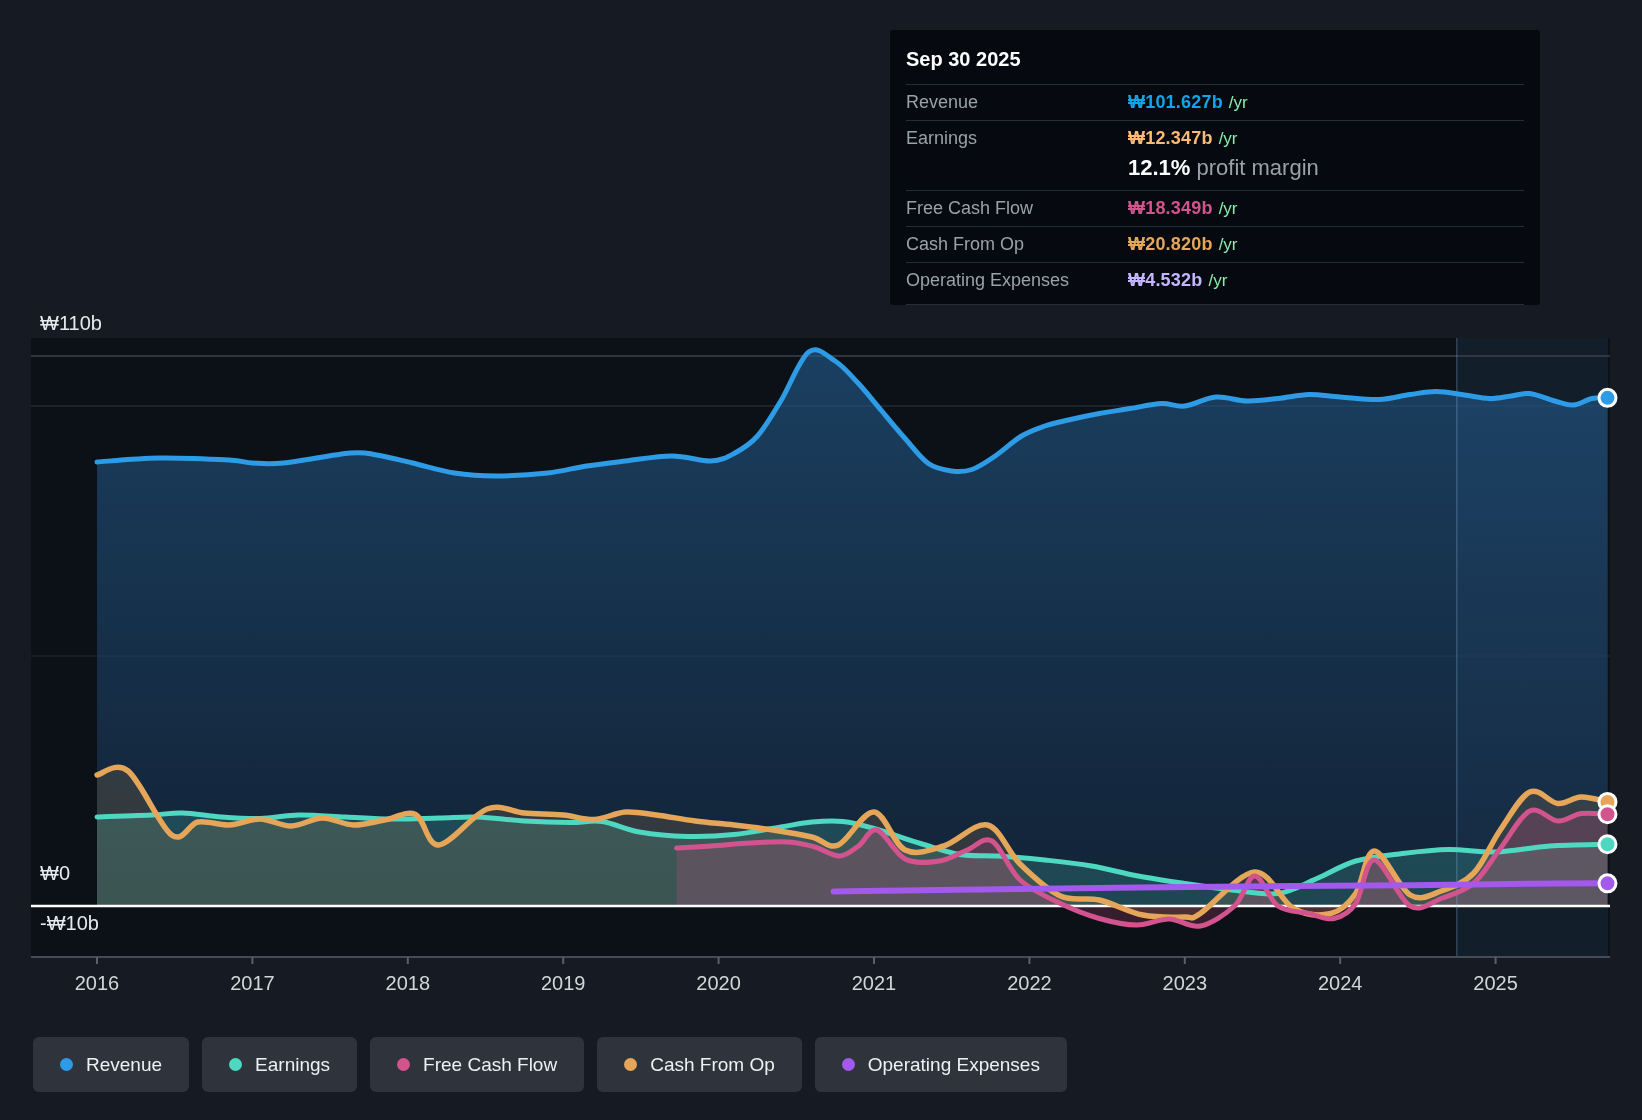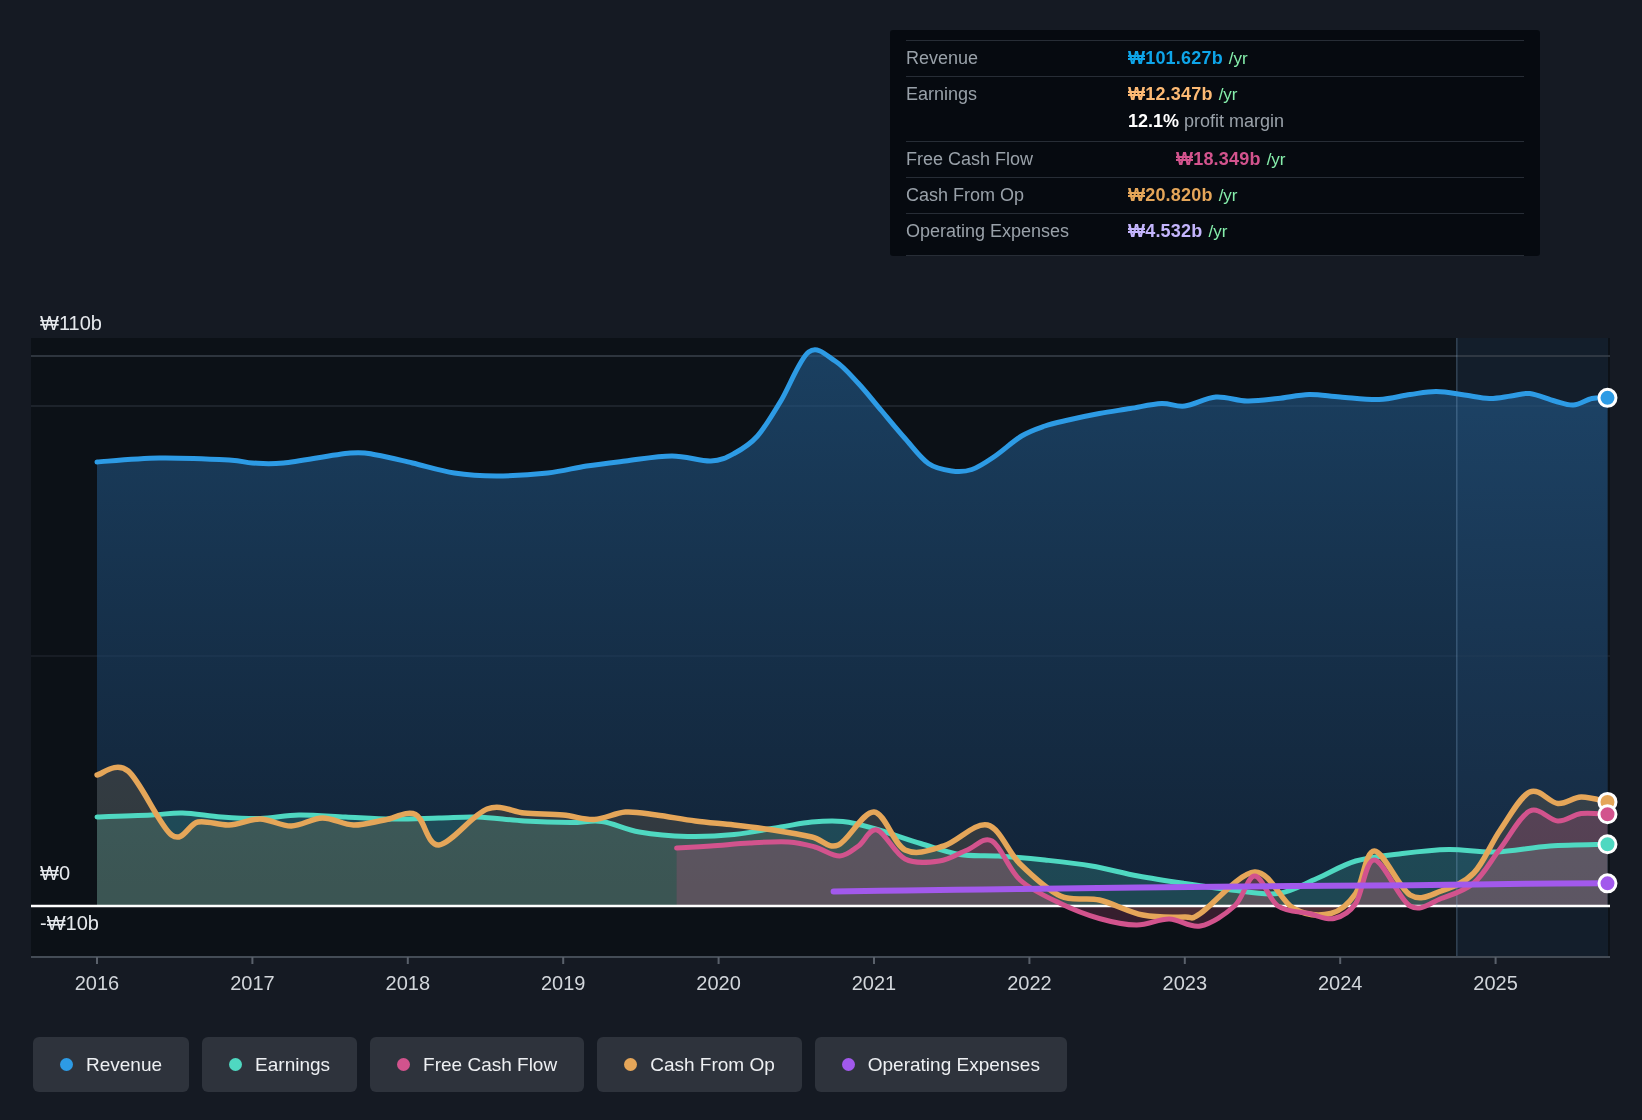--- a/index.html
+++ b/index.html
@@ -11,21 +11,21 @@
   .tooltip{position:absolute;left:890px;top:30px;width:650px;box-sizing:border-box;
            background:rgba(6,10,16,0.97);border-radius:3px;padding:10px 16px 0 16px;}
   .t-head{font-size:20px;font-weight:700;color:#ffffff;padding:8px 0 13px 0;}
   .t-row{border-top:1px solid #272d36;padding:7px 0;font-size:18px;}
   .t-row:last-child{border-bottom:1px solid #272d36;margin-bottom:6px;border-bottom:none;}
   .t-rows{border-bottom:1px solid #272d36;}
   .t-main{display:flex;align-items:baseline;}
   .t-label{flex:0 0 222px;color:#99a1a9;font-weight:400;}
   .t-val b{font-weight:700;letter-spacing:0.2px;}
   .suf{color:#86efac;font-size:17px;margin-left:6px;}
-  .t-extra{margin-left:222px;padding:6px 0 2px 0;font-size:18px;}
+  .t-extra{margin-left:222px;padding:6px 0 2px 0;font-size:22px;}
   .t-extra b{color:#ffffff;font-weight:700;}
   .t-extra span{color:#99a1a9;}
 
   
   .legend{position:absolute;left:33px;top:1037px;display:flex;gap:13px;}
   .chip{height:55px;display:flex;align-items:center;gap:13px;padding:0 27px;
         background:#2e333c;border-radius:6px;font-size:19px;color:#eef0f3;cursor:pointer;}
   .dot{width:13px;height:13px;border-radius:50%;flex:0 0 auto;}
 </style>
 </head>
@@ -81,38 +81,39 @@
       <text x="40" y="880" fill="#e6e9ed" font-size="20px" font-weight="500" font-family="&quot;Liberation Sans&quot;,sans-serif">₩0</text>
       <text x="40" y="930" fill="#e6e9ed" font-size="20px" font-weight="500" font-family="&quot;Liberation Sans&quot;,sans-serif">-₩10b</text>
       <circle cx="1607.4880000000044" cy="397.865" r="8.5" fill="#2D9BE5" stroke="#ffffff" stroke-width="3"></circle>
       <circle cx="1607.4880000000044" cy="801.9" r="8.5" fill="#E5A659" stroke="#ffffff" stroke-width="3"></circle>
       <circle cx="1607.4880000000044" cy="814.255" r="8.5" fill="#D2538D" stroke="#ffffff" stroke-width="3"></circle>
       <circle cx="1607.4880000000044" cy="844.265" r="8.5" fill="#4FD8C1" stroke="#ffffff" stroke-width="3"></circle>
       <circle cx="1607.4880000000044" cy="883.34" r="8.5" fill="#A259EC" stroke="#ffffff" stroke-width="3"></circle>
     </svg>
 
   <div class="tooltip">
+    <div class="t-head">Sep 30 2025</div>
     <div class="t-rows" id="t-rows">
         <div class="t-row">
           <div class="t-main">
             <span class="t-label">Revenue</span>
             <span class="t-val"><b style="color: #0ea5e9;">₩101.627b</b><span class="suf">/yr</span></span>
           </div>
         </div>
         <div class="t-row">
           <div class="t-main">
             <span class="t-label">Earnings</span>
             <span class="t-val"><b style="color: #fdba74;">₩12.347b</b><span class="suf">/yr</span></span>
           </div>
           <div class="t-extra"><b>12.1%</b><span> profit margin</span></div>
         </div>
         <div class="t-row">
           <div class="t-main">
             <span class="t-label">Free Cash Flow</span>
-            <span class="t-val"><b style="color: rgb(210, 83, 141); margin-left: 48px;">₩18.349b</b><span class="suf">/yr</span></span>
+            <span class="t-val"><b style="color: rgb(210, 83, 141);">₩18.349b</b><span class="suf">/yr</span></span>
           </div>
         </div>
         <div class="t-row">
           <div class="t-main">
             <span class="t-label">Cash From Op</span>
             <span class="t-val"><b style="color: rgb(229, 166, 89);">₩20.820b</b><span class="suf">/yr</span></span>
           </div>
         </div>
         <div class="t-row">
           <div class="t-main">

